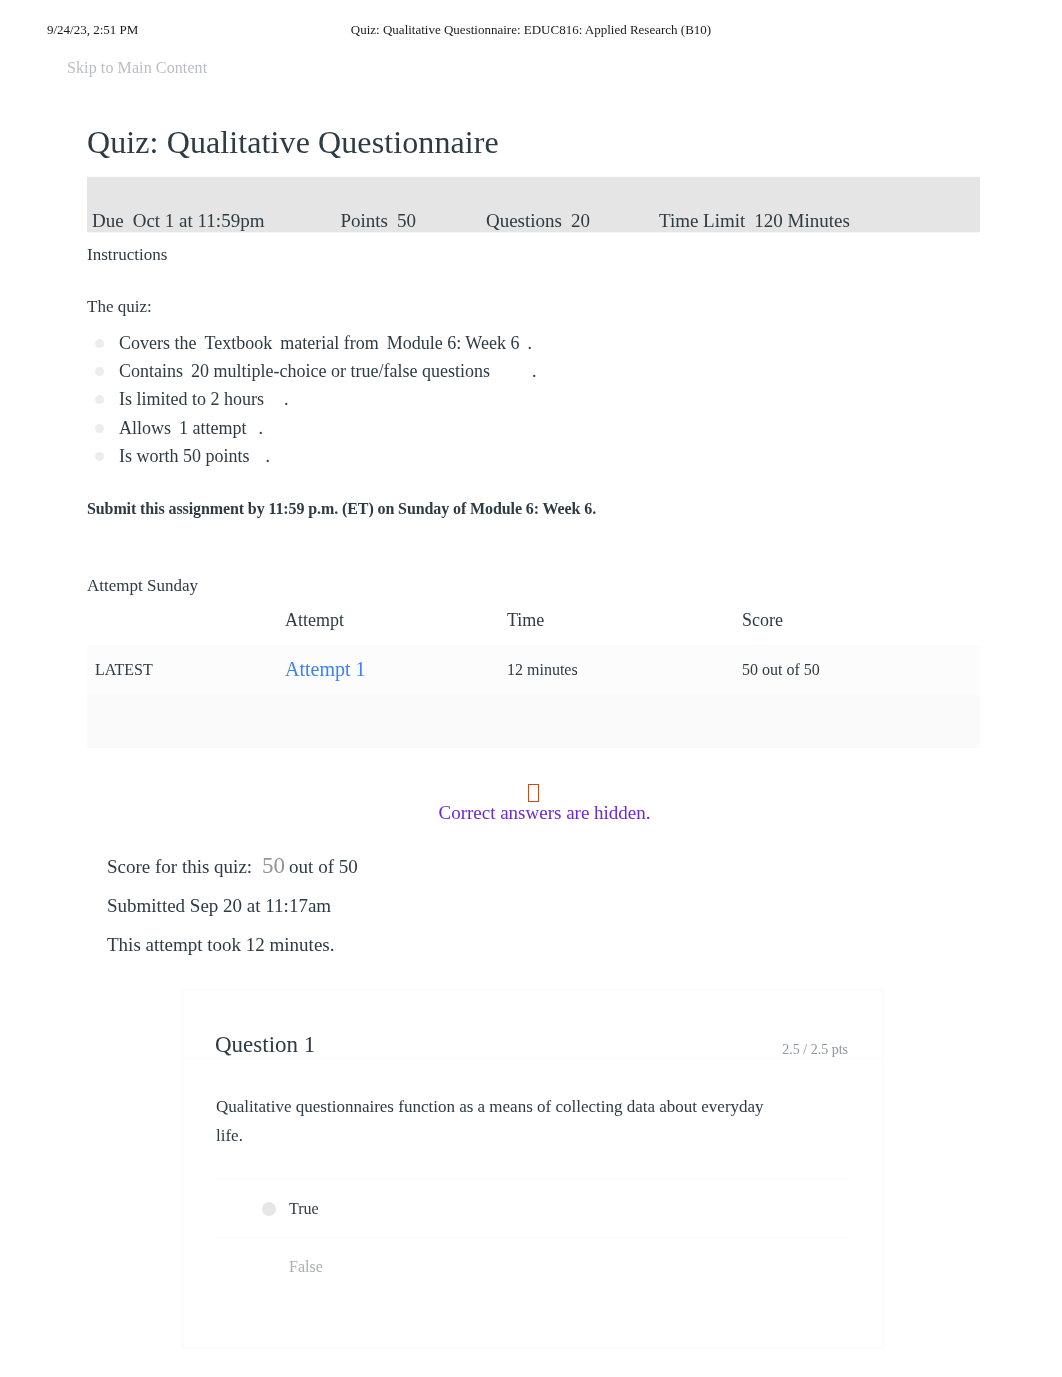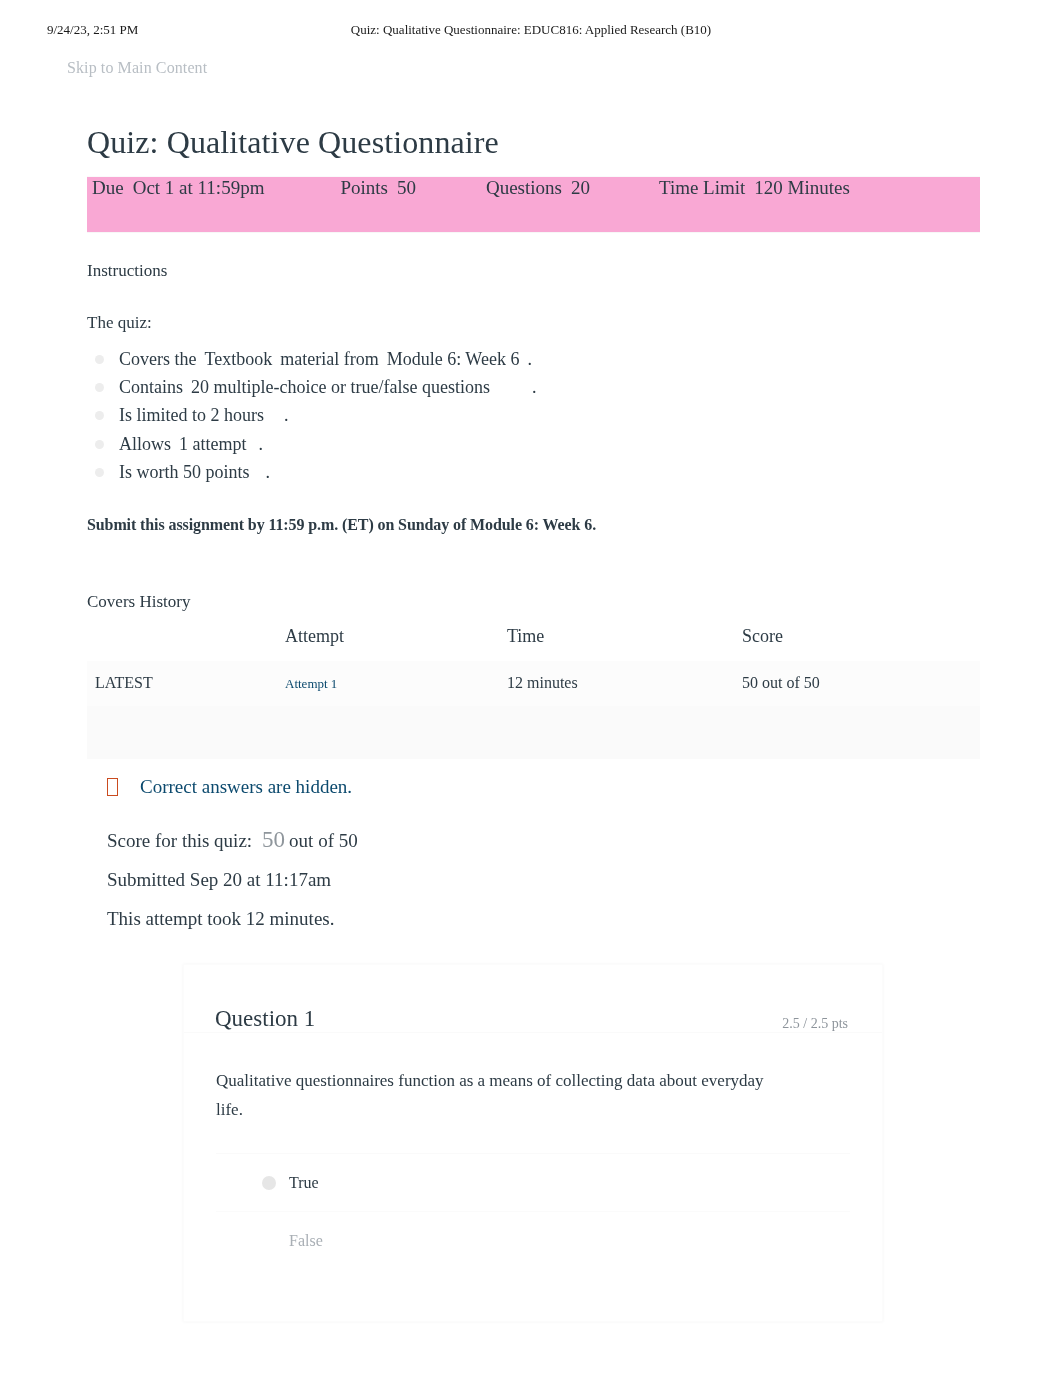--- a/index.html
+++ b/index.html
@@ -66,43 +66,43 @@
     margin: 0;
     letter-spacing: .1px;
     color: #2d3b45;
   }
 
   
   .meta-bar {
     margin-top: 14px;
     width: 893px;
     height: 57px;
-    background: #f9a8d4;
+    background: #e5e5e5;
     border-top: 1px solid #fafafa;
     border-bottom: 1px solid #f7f7f7;
     display: flex;
-    align-items: flex-start;
+    align-items: flex-end;
     box-sizing: border-box;
   }
   .meta-item {
     display: flex;
     align-items: baseline;
     font-size: 19px;
     white-space: nowrap;
   }
   .meta-item .lbl { margin-right: 9px; }
   .meta-item .val { }
   .meta-item.m-due      { margin-left: 5px; }
   .meta-item.m-points   { margin-left: 76px; }
   .meta-item.m-questions{ margin-left: 70px; }
   .meta-item.m-time     { margin-left: 69px; }
 
   
   .section-head {
-    margin-top: 28px;
+    margin-top: 12px;
     font-size: 17px;
     color: #2d3b45;
   }
   .instr-lead {
     margin-top: 32px;
     font-size: 17px;
   }
   .instr-list {
     margin: 12px 0 0 0;
     padding: 0;
@@ -158,33 +158,34 @@
     color: #2d3b45;
     vertical-align: middle;
   }
   .attempt-table tr.row-latest { background: #fcfcfc; }
   .attempt-table tr.row-blank td { height: 26px; background: #fafafa; }
   .c-kept  { width: 190px; padding-left: 8px !important; }
   .c-att   { width: 222px; }
   .c-time  { width: 235px; }
   .c-score { }
   .att-link {
-    color: #0c4a6e;
+    color: #3b82f6;
     text-decoration: none;
-    font-size: 13px;
+    font-size: 20px;
   }
 
   
   .warn {
-    margin-top: 17px;
+    margin-top: 36px;
     margin-left: 20px;
     display: flex;
     align-items: center;
-    color: #0c4a6e;
+    color: #6d28d9;
     font-size: 19px;
+    flex-direction: column;
   }
   .warn .warn-icon {
     display: inline-block;
     width: 11px;
     height: 18px;
     margin-right: 22px;
     border: 1px solid #ca4b1f;
     box-sizing: border-box;
   }
 
@@ -310,21 +311,21 @@
   <ul class="instr-list">
     <li><span>Covers the</span><span class="sp"></span><span>Textbook</span><span class="sp"></span><span>material from</span><span class="sp"></span><span>Module 6: Week 6</span><span class="sp"></span><span>.</span></li>
     <li><span>Contains</span><span class="sp"></span><span>20 multiple-choice or true/false questions</span><span class="sp-wide"></span><span>.</span></li>
     <li><span>Is limited to 2 hours</span><span class="sp-wide" style="width:20px"></span><span>.</span></li>
     <li><span>Allows</span><span class="sp"></span><span>1 attempt</span><span class="sp" style="width:12px"></span><span>.</span></li>
     <li><span>Is worth 50 points</span><span class="sp" style="width:16px"></span><span>.</span></li>
   </ul>
 
   <div class="submit-note">Submit this assignment by 11:59 p.m. (ET) on Sunday of Module 6: Week 6.</div>
 
-  <div class="attempt-head">Covers History</div>
+  <div class="attempt-head">Attempt Sunday</div>
 
   <table class="attempt-table">
     <thead>
       <tr>
         <th class="c-kept"></th>
         <th class="c-att">Attempt</th>
         <th class="c-time">Time</th>
         <th class="c-score">Score</th>
       </tr>
     </thead>

